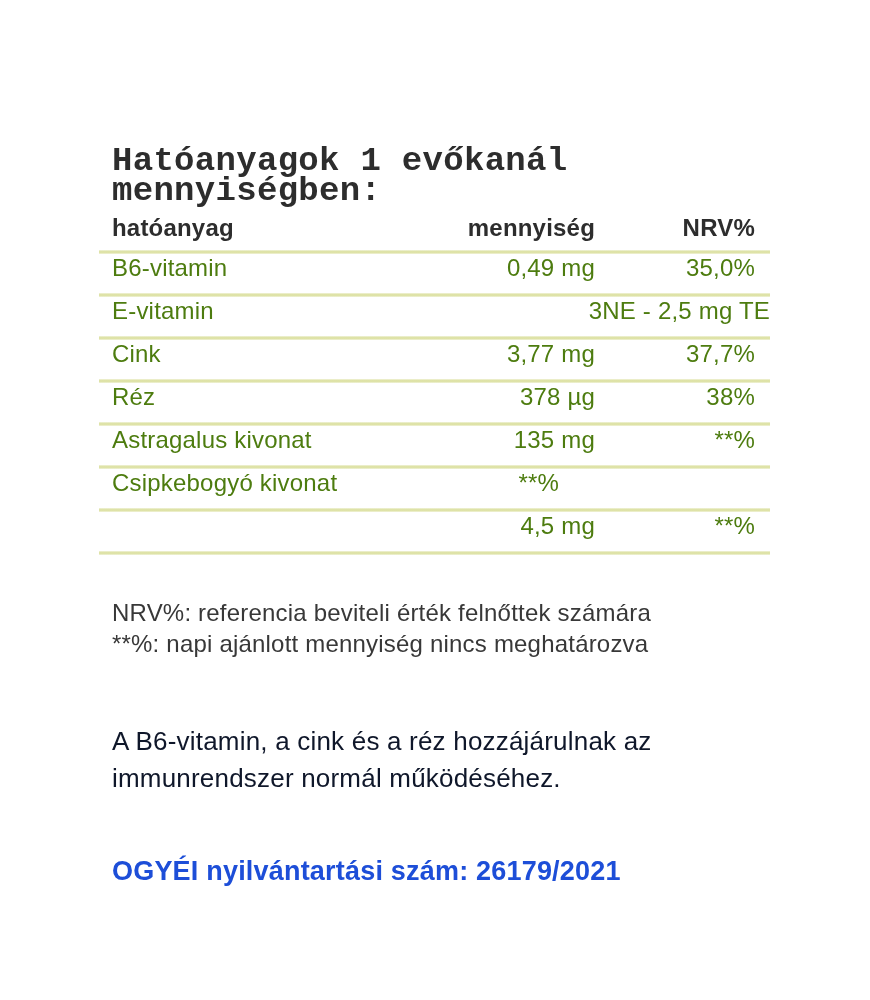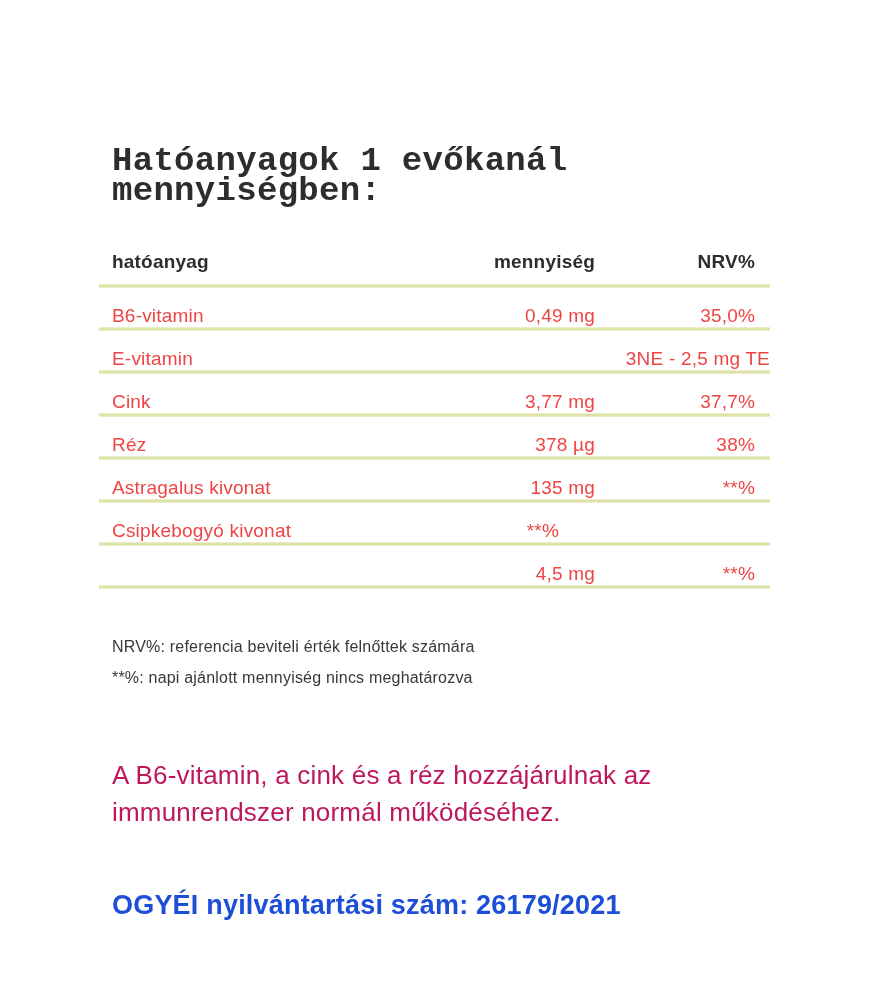--- a/index.html
+++ b/index.html
@@ -22,38 +22,37 @@
   .title {
     margin: 0 0 0 13px;
     font-size: 34px;
     line-height: 30px;
     font-weight: 700;
     letter-spacing: 0.3px;
     color: #2d2d2d;
     font-family: Liberation Mono, monospace;
   }
   .table {
-    margin-top: 34px;
     width: 671px;
-    font-size: 19px;
+    font-size: 24px;
     letter-spacing: 0.2px;
   }
   .thead {
     display: flex;
     align-items: center;
     height: 44px;
     font-weight: 700;
     color: #2d2d2d;
   }
   .trow {
     display: flex;
-    align-items: flex-end;
+    align-items: flex-start;
     height: 39px;
     font-weight: 400;
-    color: #ef4444;
+    color: #4d7c0f;
   }
   .c-name {
     width: 287px;
     padding-left: 13px;
     text-align: left;
     white-space: nowrap;
   }
   .c-amount {
     flex: 1;
     text-align: right;
@@ -64,32 +63,32 @@
     padding-right: 15px;
     text-align: right;
     white-space: nowrap;
   }
   .divider {
     height: 4px;
     background: linear-gradient(to bottom, #f1f3da 0%, #d8dd97 50%, #f1f3da 100%);
   }
   .footnotes {
     margin: 42px 0 0 13px;
-    font-size: 16px;
+    font-size: 24px;
     line-height: 31px;
     letter-spacing: 0.2px;
     color: #383838;
   }
   .claim {
     margin: 64px 0 12px 13px;
     max-width: 620px;
     font-size: 26px;
     line-height: 37px;
     letter-spacing: 0.2px;
-    color: #be185d;
+    color: #0f172a;
   }
   .registration {
     margin: 58px 0 0 13px;
     font-size: 27px;
     line-height: 32px;
     font-weight: 700;
     letter-spacing: 0.2px;
     color: #1d4ed8;
   }
 </style>

